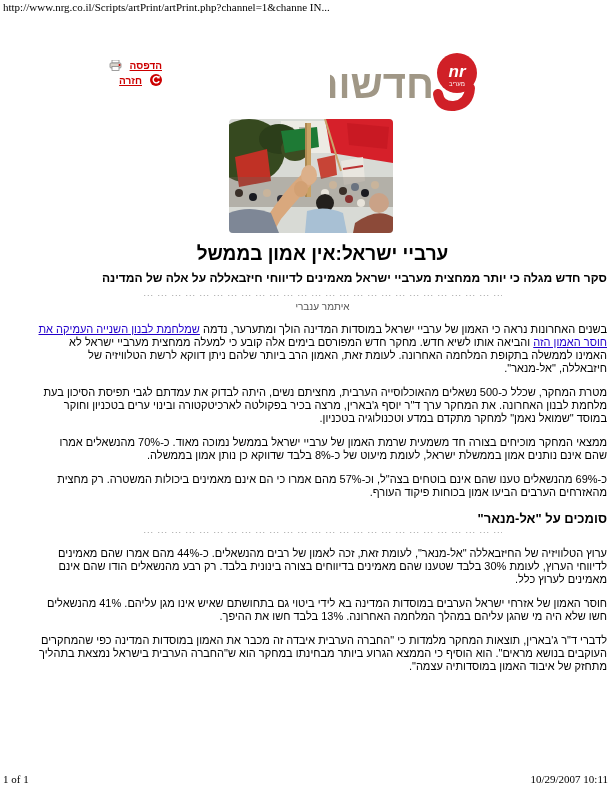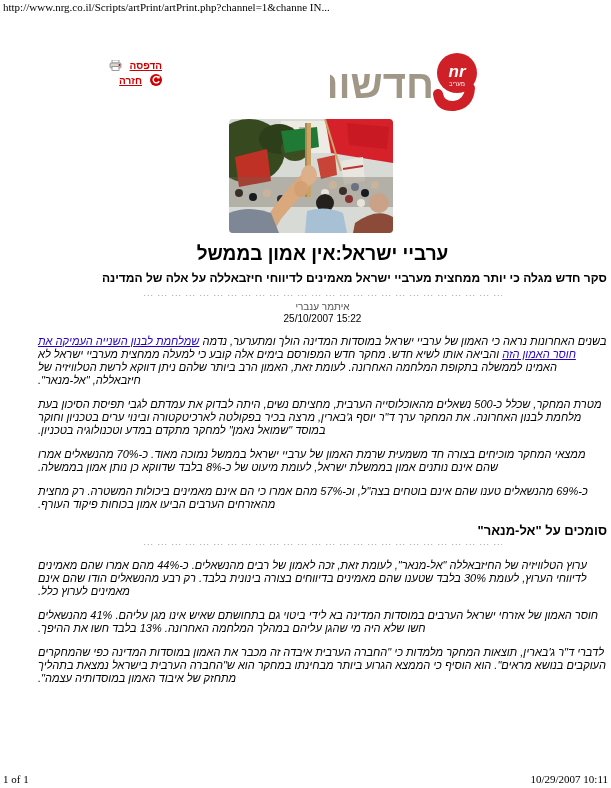--- a/index.html
+++ b/index.html
@@ -23,21 +23,21 @@
   
   .content{position:absolute;top:118px;left:38px;right:4px;direction:rtl;text-align:center;}
   .photo{width:164px;height:114px;margin:1px auto 8px;border-radius:4px;overflow:hidden;
     transform:translateX(-12px);display:block;}
   .headline{font-size:19px;font-weight:bold;margin:10px 0 6px;}
   .subtitle{font-size:12px;font-weight:bold;text-align:right;margin:0 0 5px;}
   .dots{font-size:9px;color:#999;letter-spacing:1px;white-space:nowrap;overflow:hidden;
     width:358px;margin:0 auto;direction:ltr;height:9px;line-height:7px;}
   .byline{font-size:10px;color:#555;margin-top:2px;}
   .timestamp{font-size:10px;color:#000;margin:1px 0 8px;}
-  .content p{font-size:11px;line-height:13px;margin:11px 0;text-align:left;font-style:italic;}
+  .content p{font-size:11px;line-height:13px;margin:11px 0;text-align:right;}
   .body-link{color:#2200cc;text-decoration:underline;cursor:pointer;}
   .section-h{font-size:13px;font-weight:bold;text-align:right;margin:12px 0 1px;}
 </style>
 </head>
 <body>
 
 <div class="print-header">
   <span>http://www.nrg.co.il/Scripts/artPrint/artPrint.php?channel=1&amp;channe IN...</span>
 </div>
 
@@ -128,21 +128,20 @@
     <path d="M126,104 Q148,88 164,98 L164,114 L124,114 Z" fill="#8c4a39"></path>
   </svg>
 
   <h1 class="headline">ערביי ישראל:אין אמון בממשל</h1>
 
   <div class="subtitle">סקר חדש מגלה כי יותר ממחצית מערביי ישראל מאמינים לדיווחי חיזבאללה על אלה של המדינה</div>
 
   <div class="dots">... ... ... ... ... ... ... ... ... ... ... ... ... ... ... ... ... ... ... ... ... ... ... ... ... ... ... ... ... ...</div>
 
   <div class="byline">איתמר ענברי</div>
-  <div class="timestamp">15:22 25/10/2007</div>
 
   <p><span>בשנים האחרונות נראה כי האמון של ערביי ישראל במוסדות המדינה הולך ומתערער, נדמה </span><a class="body-link">שמלחמת לבנון השנייה העמיקה את חוסר האמון הזה</a><span> והביאה אותו לשיא חדש. מחקר חדש המפורסם בימים אלה קובע כי למעלה ממחצית מערביי ישראל לא האמינו לממשלה בתקופת המלחמה האחרונה. לעומת זאת, האמון הרב ביותר שלהם ניתן דווקא לרשת הטלוויזיה של חיזבאללה, "אל-מנאר".</span></p>
 
   <p>מטרת המחקר, שכלל כ-500 נשאלים מהאוכלוסייה הערבית, מחציתם נשים, היתה לבדוק את עמדתם לגבי תפיסת הסיכון בעת מלחמת לבנון האחרונה. את המחקר ערך ד"ר יוסף ג'בארין, מרצה בכיר בפקולטה לארכיטקטורה ובינוי ערים בטכניון וחוקר במוסד "שמואל נאמן" למחקר מתקדם במדע וטכנולוגיה בטכניון.</p>
   <p>ממצאי המחקר מוכיחים בצורה חד משמעית שרמת האמון של ערביי ישראל בממשל נמוכה מאוד. כ-70% מהנשאלים אמרו שהם אינם נותנים אמון בממשלת ישראל, לעומת מיעוט של כ-8% בלבד שדווקא כן נותן אמון בממשלה.</p>
   <p>כ-69% מהנשאלים טענו שהם אינם בוטחים בצה"ל, וכ-57% מהם אמרו כי הם אינם מאמינים ביכולות המשטרה. רק מחצית מהאזרחים הערבים הביעו אמון בכוחות פיקוד העורף.</p>
 
   <h2 class="section-h">סומכים על "אל-מנאר"</h2>
   <div class="dots">... ... ... ... ... ... ... ... ... ... ... ... ... ... ... ... ... ... ... ... ... ... ... ... ... ... ... ... ... ...</div>
 

